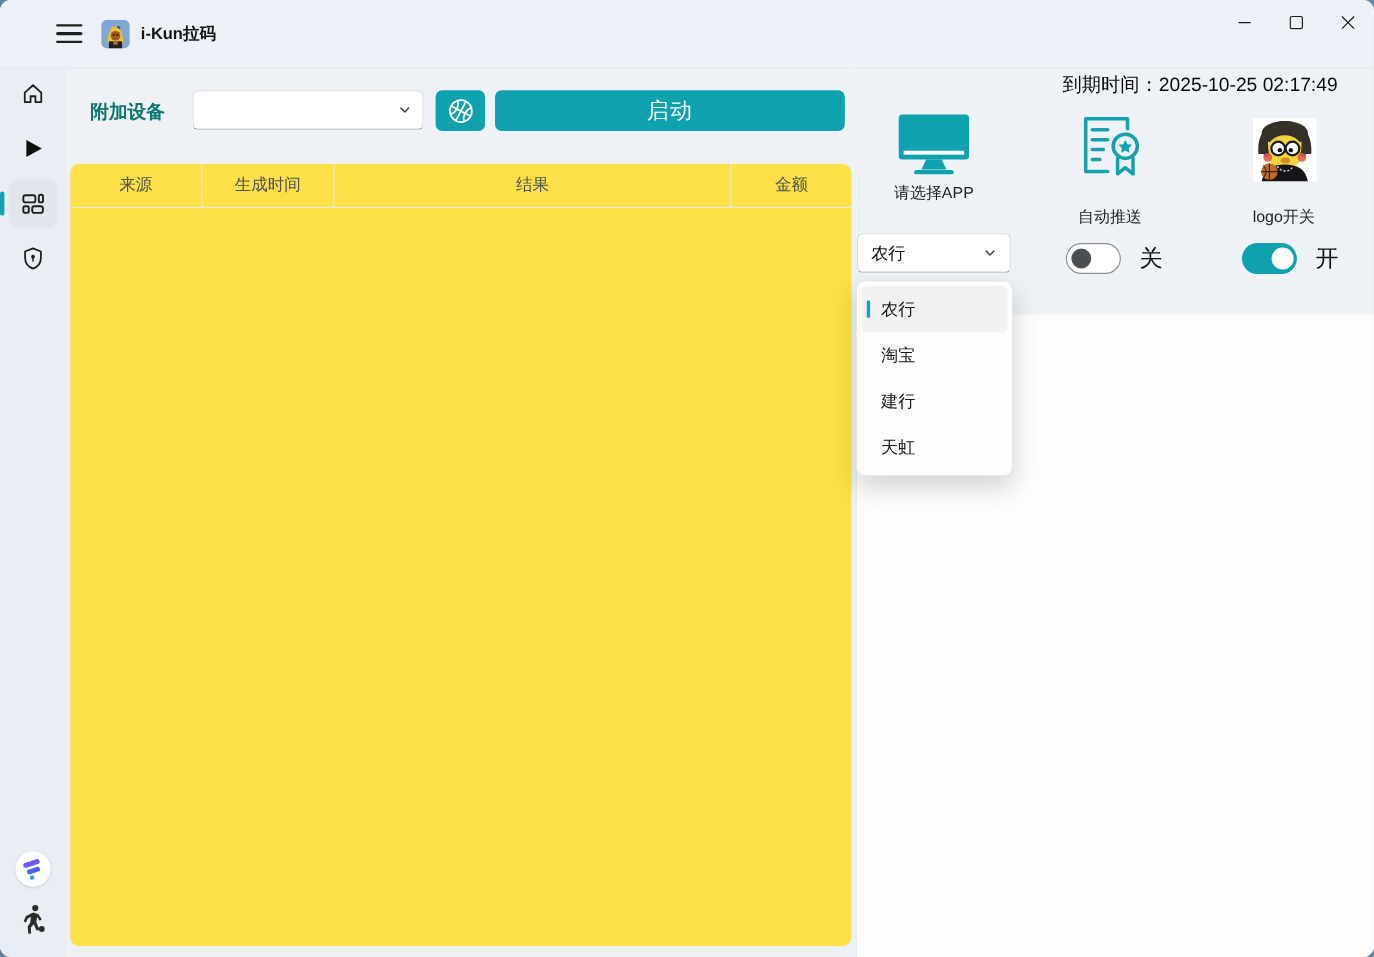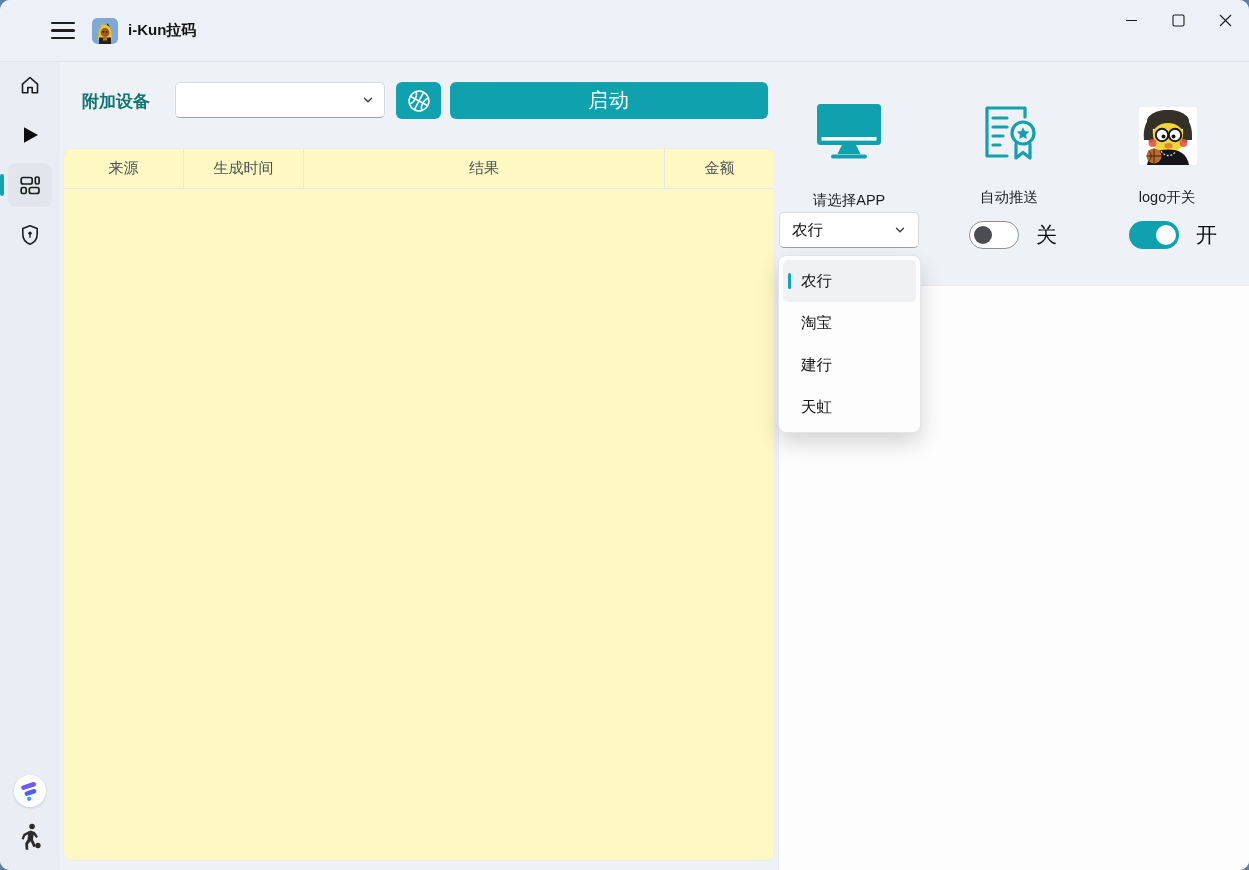--- a/index.html
+++ b/index.html
@@ -59,21 +59,21 @@
   .ball-btn {
     position:absolute; left:336px; top:20px; width:45px; height:37px; border:none; border-radius:6px;
     background:#0fa2ae; display:flex; align-items:center; justify-content:center; cursor:pointer;
   }
   .start-btn {
     position:absolute; left:390px; top:20px; width:318px; height:37px; border:none; border-radius:6px;
     background:#0fa2ae; color:#fff; font-size:20px; font-family:inherit; cursor:pointer; letter-spacing:1px;
   }
   .table-card {
     position:absolute; left:3px; right:3px; top:86px; bottom:9px;
-    background:#fef9c3; border:1px solid #ecedf1; border-radius:9px; overflow:hidden;
+    background:#fde047; border:1px solid #ecedf1; border-radius:9px; overflow:hidden;
   }
   .thead { display:flex; height:40px; border-bottom:1px solid #e6e8ec; }
   .th {
     display:flex; align-items:center; justify-content:center;
     font-size:15px; color:#4b5157;
   }
   .th-src, .th-time { width:120px; border-right:1px solid #e4e6ea; }
   .th-result { width:361px; border-right:1px solid #e4e6ea; }
   .th-amount { flex:1; }
 
@@ -82,21 +82,21 @@
   .expiry { position:absolute; top:3px; right:33px; font-size:17.5px; color:#0b0b0b; }
   .white-sub {
     position:absolute; left:0; right:0; top:223px; bottom:0;
     background:#fdfdfe; border-top:1px solid #e8ebee; border-left:1px solid #e8ebee;
     border-top-left-radius:8px;
   }
   .monitor-icon { position:absolute; left:36px; top:41px; }
   .cert-icon   { position:absolute; left:203px; top:42px; }
   .avatar      { position:absolute; left:361px; top:45px; border-radius:2px; }
   .flabel { position:absolute; font-size:14.5px; color:#1e1e1e; text-align:center; }
-  .lbl-app  { left:0;   width:142px; top:104px;margin-top:25px; }
+  .lbl-app  { left:0;   width:142px; top:104px; }
   .lbl-push { left:160px; width:142px; top:126px; }
   .lbl-logo { left:319px; width:140px; top:126px; }
   .app-select { position:absolute; left:1px; top:150px; width:140px; height:36px; padding:0 12px; justify-content:space-between; font-size:15.5px; color:#111; }
   .toggle-row { position:absolute; display:flex; align-items:center; gap:17px; }
   .row-push { left:191px; top:159px; }
   .row-logo { left:351px; top:159px; }
   .toggle { width:50px; height:28px; border-radius:14px; position:relative; cursor:pointer; }
   .toggle.off { background:#fff; border:1px solid #8b8f94; }
   .toggle.off .knob { position:absolute; left:4px; top:4px; width:18px; height:18px; border-radius:50%; background:#4a4d52; }
   .toggle.on { background:#0fa2ae; }
@@ -235,20 +235,23 @@
           <div class="th th-src">来源</div>
           <div class="th th-time">生成时间</div>
           <div class="th th-result">结果</div>
           <div class="th th-amount">金额</div>
         </div>
         <div class="tbody"></div>
       </div>
     </div>
 
     <div class="rightpanel">
+      <div class="expiry">
+        <span>到期时间：</span><span>2025-10-25 02:17:49</span>
+      </div>
 
       <div class="white-sub"></div>
 
       <svg class="monitor-icon" width="70" height="58" viewBox="0 0 70 58">
         <rect x="3" y="1" width="64" height="41" rx="3.5" fill="#0fa2ae"></rect>
         <rect x="7.5" y="34" width="55" height="3.6" fill="#fff"></rect>
         <path d="M28 42 h14 l4.5 9 h-23 Z" fill="#0fa2ae"></path>
         <rect x="17" y="51.5" width="36" height="4" rx="2" fill="#0fa2ae"></rect>
       </svg>
       <div class="flabel lbl-app">请选择APP</div>

